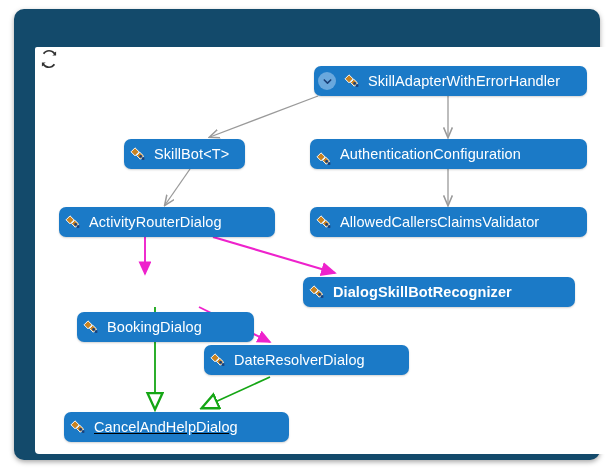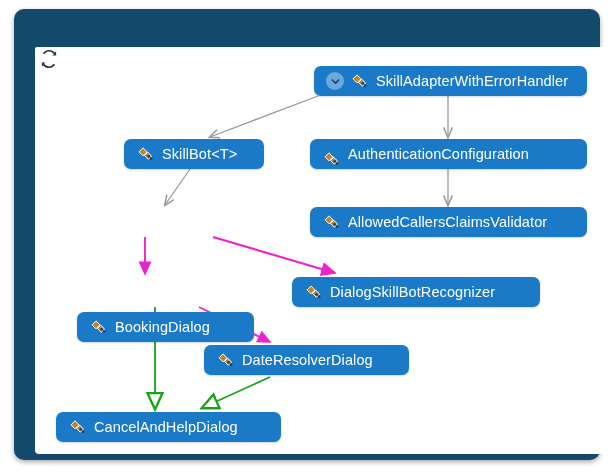--- a/index.html
+++ b/index.html
@@ -7,21 +7,21 @@
         font-family:"Liberation Sans", sans-serif;}
   #frame{position:absolute;left:14px;top:9px;width:586px;height:451px;
          background:#134a6b;border-radius:10px;
          box-shadow:0 2px 5px rgba(0,0,0,.35);}
   #canvas{position:absolute;left:21px;top:38px;width:572px;height:407px;
           background:#ffffff;border-radius:2px 2px 4px 4px;overflow:hidden;}
   #svg-edges{position:absolute;left:0;top:0;width:572px;height:407px;}
   .refresh-icon{position:absolute;left:4px;top:2px;width:20px;height:20px;}
   .node{position:absolute;display:flex;align-items:center;
         background:#1b7ac7;border-radius:7px;height:30px;
-        box-sizing:border-box;padding:0 13px 0 12px;
+        box-sizing:border-box;padding:0 13px 0 4px;
         box-shadow:0 1px 2px rgba(0,0,0,.18);white-space:nowrap;}
   .node .lbl{color:#ffffff;font-size:14.5px;line-height:30px;letter-spacing:.1px;}
   .cls-icon{width:19px;height:19px;flex:0 0 19px;margin-right:7px;}
   .expander{width:18px;height:18px;flex:0 0 18px;margin-right:6px;border-radius:50%;
             background:#6aa8dd;display:flex;align-items:center;justify-content:center;}
   .expander svg{display:block;}
 </style>
 </head>
 <body>
 
@@ -80,21 +80,21 @@
           <svg viewBox="0 0 20 20" width="19" height="19">
             <path d="M3.2,7.2 L7.4,3.0 L11.6,7.2 L7.4,11.4 z" fill="#c9821f" stroke="#ffffff" stroke-width="1"></path>
             <path d="M9.0,11.0 L12.4,7.6 L16.4,11.6 L13.0,15.0 z" fill="#c9821f" stroke="#ffffff" stroke-width="1"></path>
             <circle cx="13.3" cy="12.0" r="1.5" fill="#1b3f77"></circle>
             <rect x="14.6" y="13.0" width="2.6" height="2.6" fill="#1b3f77"></rect>
           </svg>
         </span>
         <span class="lbl">SkillAdapterWithErrorHandler</span>
       </div>
 
-      <div class="node" style="left:89px;top:92px;width:140px;">
+      <div class="node" style="left:89px;top:92px;width:121px;">
         <span class="cls-icon">
           <svg viewBox="0 0 20 20" width="19" height="19">
             <path d="M3.2,7.2 L7.4,3.0 L11.6,7.2 L7.4,11.4 z" fill="#c9821f" stroke="#ffffff" stroke-width="1"></path>
             <path d="M9.0,11.0 L12.4,7.6 L16.4,11.6 L13.0,15.0 z" fill="#c9821f" stroke="#ffffff" stroke-width="1"></path>
             <circle cx="13.3" cy="12.0" r="1.5" fill="#1b3f77"></circle>
             <rect x="14.6" y="13.0" width="2.6" height="2.6" fill="#1b3f77"></rect>
           </svg>
         </span>
         <span class="lbl">SkillBot&lt;T&gt;</span>
       </div>
@@ -104,20 +104,31 @@
           <svg viewBox="0 0 20 20" width="19" height="19">
             <path d="M3.2,7.2 L7.4,3.0 L11.6,7.2 L7.4,11.4 z" fill="#c9821f" stroke="#ffffff" stroke-width="1"></path>
             <path d="M9.0,11.0 L12.4,7.6 L16.4,11.6 L13.0,15.0 z" fill="#c9821f" stroke="#ffffff" stroke-width="1"></path>
             <circle cx="13.3" cy="12.0" r="1.5" fill="#1b3f77"></circle>
             <rect x="14.6" y="13.0" width="2.6" height="2.6" fill="#1b3f77"></rect>
           </svg>
         </span>
         <span class="lbl">AuthenticationConfiguration</span>
       </div>
 
+      <div class="node" style="left:24px;top:160px;width:216px;">
+        <span class="cls-icon">
+          <svg viewBox="0 0 20 20" width="19" height="19">
+            <path d="M3.2,7.2 L7.4,3.0 L11.6,7.2 L7.4,11.4 z" fill="#c9821f" stroke="#ffffff" stroke-width="1"></path>
+            <path d="M9.0,11.0 L12.4,7.6 L16.4,11.6 L13.0,15.0 z" fill="#c9821f" stroke="#ffffff" stroke-width="1"></path>
+            <circle cx="13.3" cy="12.0" r="1.5" fill="#1b3f77"></circle>
+            <rect x="14.6" y="13.0" width="2.6" height="2.6" fill="#1b3f77"></rect>
+          </svg>
+        </span>
+        <span class="lbl">ActivityRouterDialog</span>
+      </div>
 
       <div class="node" style="left:275px;top:160px;width:277px;">
         <span class="cls-icon">
           <svg viewBox="0 0 20 20" width="19" height="19">
             <path d="M3.2,7.2 L7.4,3.0 L11.6,7.2 L7.4,11.4 z" fill="#c9821f" stroke="#ffffff" stroke-width="1"></path>
             <path d="M9.0,11.0 L12.4,7.6 L16.4,11.6 L13.0,15.0 z" fill="#c9821f" stroke="#ffffff" stroke-width="1"></path>
             <circle cx="13.3" cy="12.0" r="1.5" fill="#1b3f77"></circle>
             <rect x="14.6" y="13.0" width="2.6" height="2.6" fill="#1b3f77"></rect>
           </svg>
         </span>
@@ -129,21 +140,21 @@
           <svg viewBox="0 0 20 20" width="19" height="19">
             <path d="M3.2,7.2 L7.4,3.0 L11.6,7.2 L7.4,11.4 z" fill="#c9821f" stroke="#ffffff" stroke-width="1"></path>
             <path d="M9.0,11.0 L12.4,7.6 L16.4,11.6 L13.0,15.0 z" fill="#c9821f" stroke="#ffffff" stroke-width="1"></path>
             <circle cx="13.3" cy="12.0" r="1.5" fill="#1b3f77"></circle>
             <rect x="14.6" y="13.0" width="2.6" height="2.6" fill="#1b3f77"></rect>
           </svg>
         </span>
         <span class="lbl">BookingDialog</span>
       </div>
 
-      <div class="node" style="left:257px;top:230px;width:248px;">
+      <div class="node" style="left:268px;top:230px;width:272px;font-weight:bold;">
         <span class="cls-icon">
           <svg viewBox="0 0 20 20" width="19" height="19">
             <path d="M3.2,7.2 L7.4,3.0 L11.6,7.2 L7.4,11.4 z" fill="#c9821f" stroke="#ffffff" stroke-width="1"></path>
             <path d="M9.0,11.0 L12.4,7.6 L16.4,11.6 L13.0,15.0 z" fill="#c9821f" stroke="#ffffff" stroke-width="1"></path>
             <circle cx="13.3" cy="12.0" r="1.5" fill="#1b3f77"></circle>
             <rect x="14.6" y="13.0" width="2.6" height="2.6" fill="#1b3f77"></rect>
           </svg>
         </span>
         <span class="lbl">DialogSkillBotRecognizer</span>
       </div>
@@ -153,21 +164,21 @@
           <svg viewBox="0 0 20 20" width="19" height="19">
             <path d="M3.2,7.2 L7.4,3.0 L11.6,7.2 L7.4,11.4 z" fill="#c9821f" stroke="#ffffff" stroke-width="1"></path>
             <path d="M9.0,11.0 L12.4,7.6 L16.4,11.6 L13.0,15.0 z" fill="#c9821f" stroke="#ffffff" stroke-width="1"></path>
             <circle cx="13.3" cy="12.0" r="1.5" fill="#1b3f77"></circle>
             <rect x="14.6" y="13.0" width="2.6" height="2.6" fill="#1b3f77"></rect>
           </svg>
         </span>
         <span class="lbl">DateResolverDialog</span>
       </div>
 
-      <div class="node" style="left:21px;top:365px;width:225px;">
+      <div class="node" style="left:29px;top:365px;width:225px;text-decoration:underline;">
         <span class="cls-icon">
           <svg viewBox="0 0 20 20" width="19" height="19">
             <path d="M3.2,7.2 L7.4,3.0 L11.6,7.2 L7.4,11.4 z" fill="#c9821f" stroke="#ffffff" stroke-width="1"></path>
             <path d="M9.0,11.0 L12.4,7.6 L16.4,11.6 L13.0,15.0 z" fill="#c9821f" stroke="#ffffff" stroke-width="1"></path>
             <circle cx="13.3" cy="12.0" r="1.5" fill="#1b3f77"></circle>
             <rect x="14.6" y="13.0" width="2.6" height="2.6" fill="#1b3f77"></rect>
           </svg>
         </span>
         <span class="lbl">CancelAndHelpDialog</span>
       </div>

